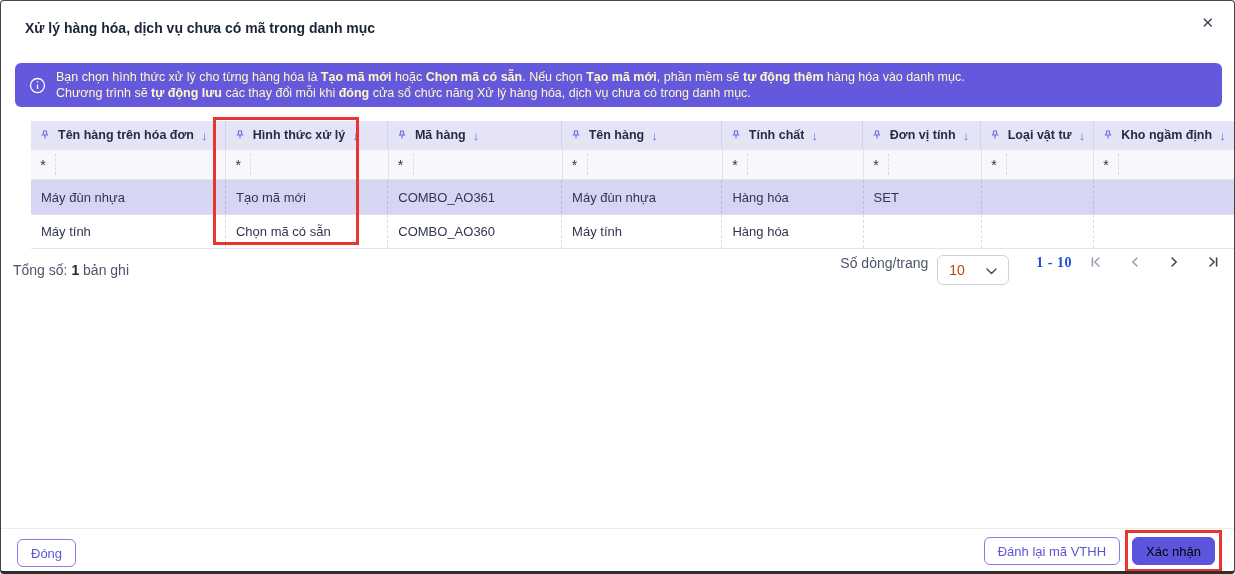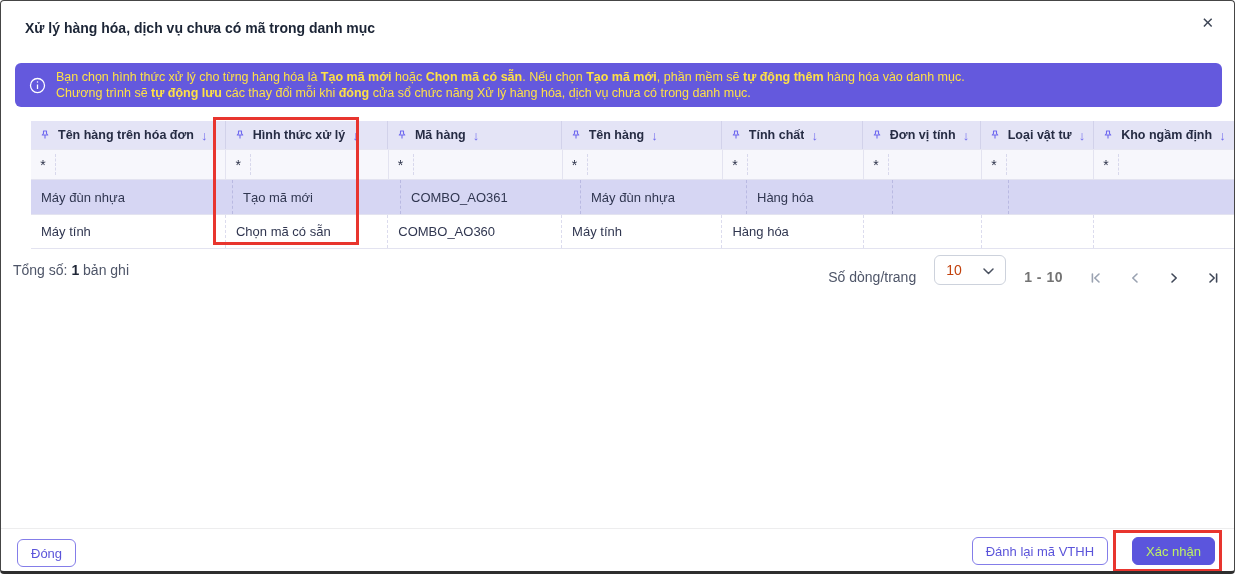--- a/index.html
+++ b/index.html
@@ -7,21 +7,21 @@
     position:relative;width:1235px;height:574px;box-sizing:border-box;
     background:#ffffff;border:1px solid #454545;border-bottom:3px solid #2e2e2e;
     border-radius:4px;overflow:hidden;
     font-family:"Liberation Sans",sans-serif;
   }
   .title{position:absolute;top:19px;left:24px;font-size:14px;font-weight:700;color:#1c2536;}
   .close{position:absolute;top:14px;right:20px;font-size:15px;color:#3e4656;cursor:pointer;line-height:1;}
 
   .banner{
     position:absolute;top:62px;left:14px;width:1207px;height:44px;box-sizing:border-box;
-    background:#6459dd;border-radius:6px;color:#fde047;
+    background:#6459dd;border-radius:6px;color:#fef9c3;
     display:flex;align-items:center;gap:10px;padding:0 14px;
     font-size:12.5px;line-height:16px;
   }
   .banner .b{font-weight:700;}
   .info-icon{flex:0 0 auto;display:flex;}
 
   .table{position:absolute;top:120px;left:30px;width:1207px;font-size:13px;border-bottom:1px solid #e3e3f0;}
   .thead{display:flex;background:#e4e4f6;height:28px;}
   .hcell{display:flex;align-items:center;gap:7px;padding:0 8px;font-weight:700;color:#262c44;
          font-size:12.5px;border-right:1px solid #d2d2ea;box-sizing:border-box;cursor:pointer;}
@@ -42,34 +42,34 @@
 
   .c0{width:202px}.c1{width:168px}.c2{width:180px}.c3{width:166px}
   .c4{width:146px}.c5{width:122px}.c6{width:116px}.c7{width:149px;border-right:none !important}
 
   .annotation{position:absolute;border:3px solid #e8352e;box-sizing:border-box;pointer-events:none;}
   .anno-col{left:212px;top:116px;width:146px;height:128px;}
 
   .pager{position:absolute;top:252px;left:12px;width:1207px;height:34px;
          display:flex;align-items:center;justify-content:space-between;color:#4e5568;font-size:14px;}
   .total .v{font-weight:700;color:#1f2636;}
-  .pright{display:flex;align-items:flex-end;gap:18px;}
+  .pright{display:flex;align-items:flex-start;gap:9px;}
   .select{width:72px;height:30px;border:1px solid #cdd2dc;border-radius:6px;background:#fff;
           display:flex;align-items:center;justify-content:space-between;padding:0 11px;
           color:#c2410c;box-sizing:border-box;cursor:pointer;}
-  .range{font-weight:700;color:#737373;letter-spacing:0.5px;margin-left:0;}
+  .range{font-weight:700;color:#1d4ed8;letter-spacing:0.5px;margin-left:18px;font-family:Liberation Serif, serif;}
   .pnav{display:flex;align-items:center;gap:25px;margin-left:8px;}
   .picon{display:flex;cursor:pointer;}
   .picon.disabled{cursor:default;}
 
   .footer-line{position:absolute;left:0;top:527px;width:100%;height:1px;background:#ededee;}
   .btn{height:28px;padding:0 13px;border-radius:6px;font-size:13px;display:flex;align-items:center;
        box-sizing:border-box;cursor:pointer;white-space:nowrap;}
   .btn.outline{border:1px solid #847de9;color:#5b54da;background:#ffffff;}
-  .btn.primary{background:#5b55dd;border:1px solid #5b55dd;color:#bef264;margin-left:12px;}
+  .btn.primary{background:#5b55dd;border:1px solid #5b55dd;color:#000000;}
   .close-btn{position:absolute;left:16px;top:538px;}
   .right-btns{position:absolute;right:12px;top:529px;display:flex;align-items:center;gap:5px;}
   .anno-btn{border:3px solid #e8352e;padding:4px;box-sizing:border-box;}
 </style>
 </head>
 <body>
 
 <div class="modal">
 
   <div class="title">Xử lý hàng hóa, dịch vụ chưa có mã trong danh mục</div>
@@ -199,20 +199,21 @@
           <span class="finput"></span>
         </div>
     </div>
 
     <div class="trow selected">
       <div class="cell c0">Máy đùn nhựa</div>
       <div class="cell c1">Tạo mã mới</div>
       <div class="cell c2">COMBO_AO361</div>
       <div class="cell c3">Máy đùn nhựa</div>
       <div class="cell c4">Hàng hóa</div>
+      <div class="cell c5">SET</div>
       <div class="cell c6"></div>
       <div class="cell c7"></div>
     </div>
 
     <div class="trow" style="height:33px">
       <div class="cell c0">Máy tính</div>
       <div class="cell c1">Chọn mã có sẵn</div>
       <div class="cell c2">COMBO_AO360</div>
       <div class="cell c3">Máy tính</div>
       <div class="cell c4">Hàng hóa</div>

